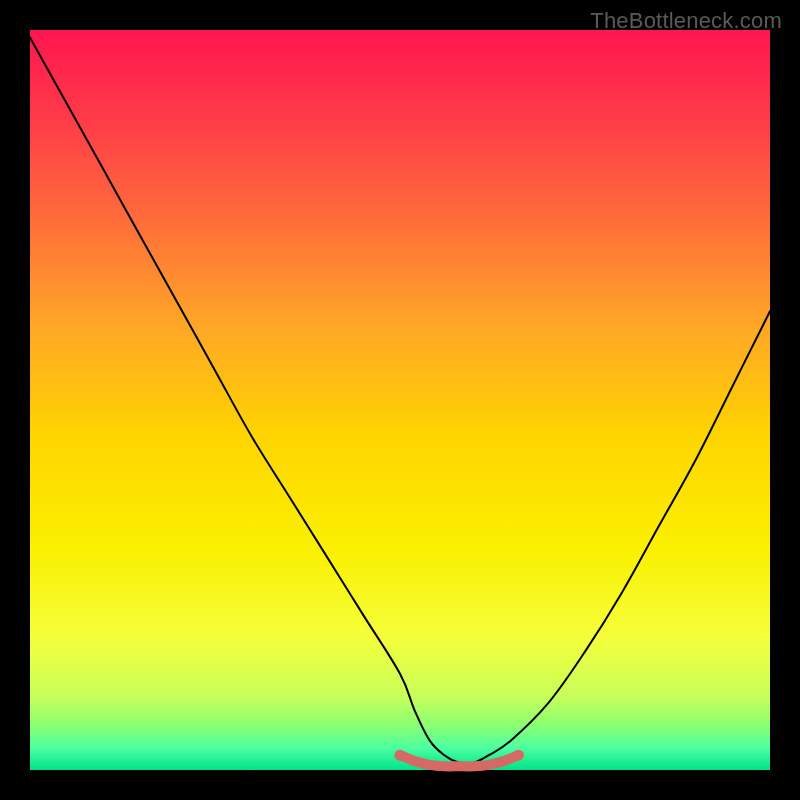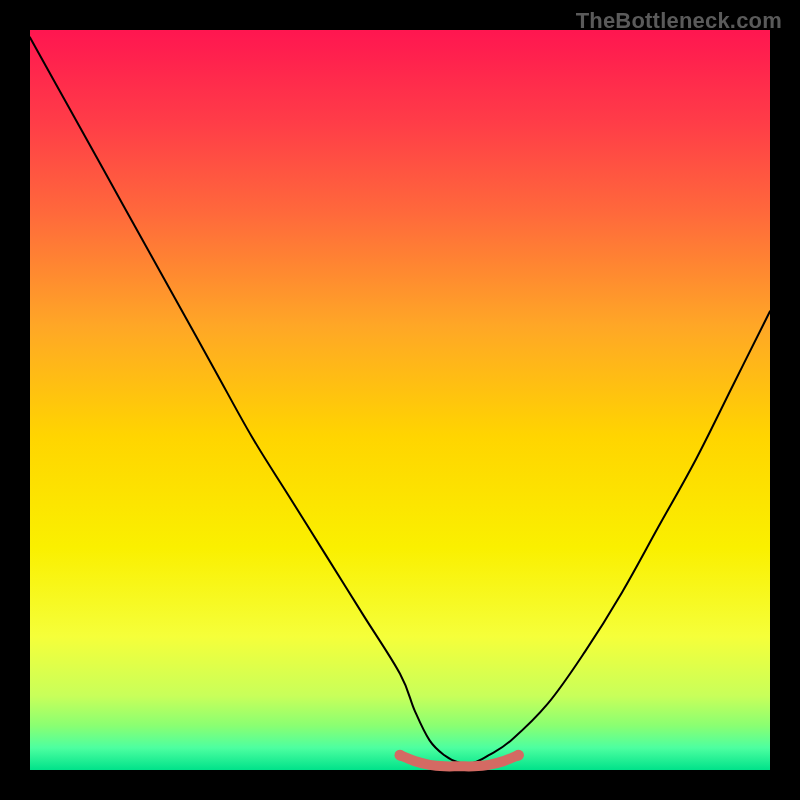--- a/index.html
+++ b/index.html
@@ -18,21 +18,21 @@
     width: 800px;
     height: 800px;
   }
   .watermark {
     position: absolute;
     top: 8px;
     right: 18px;
     font-family: Arial, Helvetica, sans-serif;
     font-size: 22px;
     color: #5a5a5a;
-    font-weight: 700;
+    font-weight: 400;
     letter-spacing: 0.2px;
   }
   svg { display: block; }
 </style>
 </head>
 <body>
 
 <div class="chart-container">
   <svg id="chart-svg" width="800" height="800" viewBox="0 0 800 800">
       <defs>

